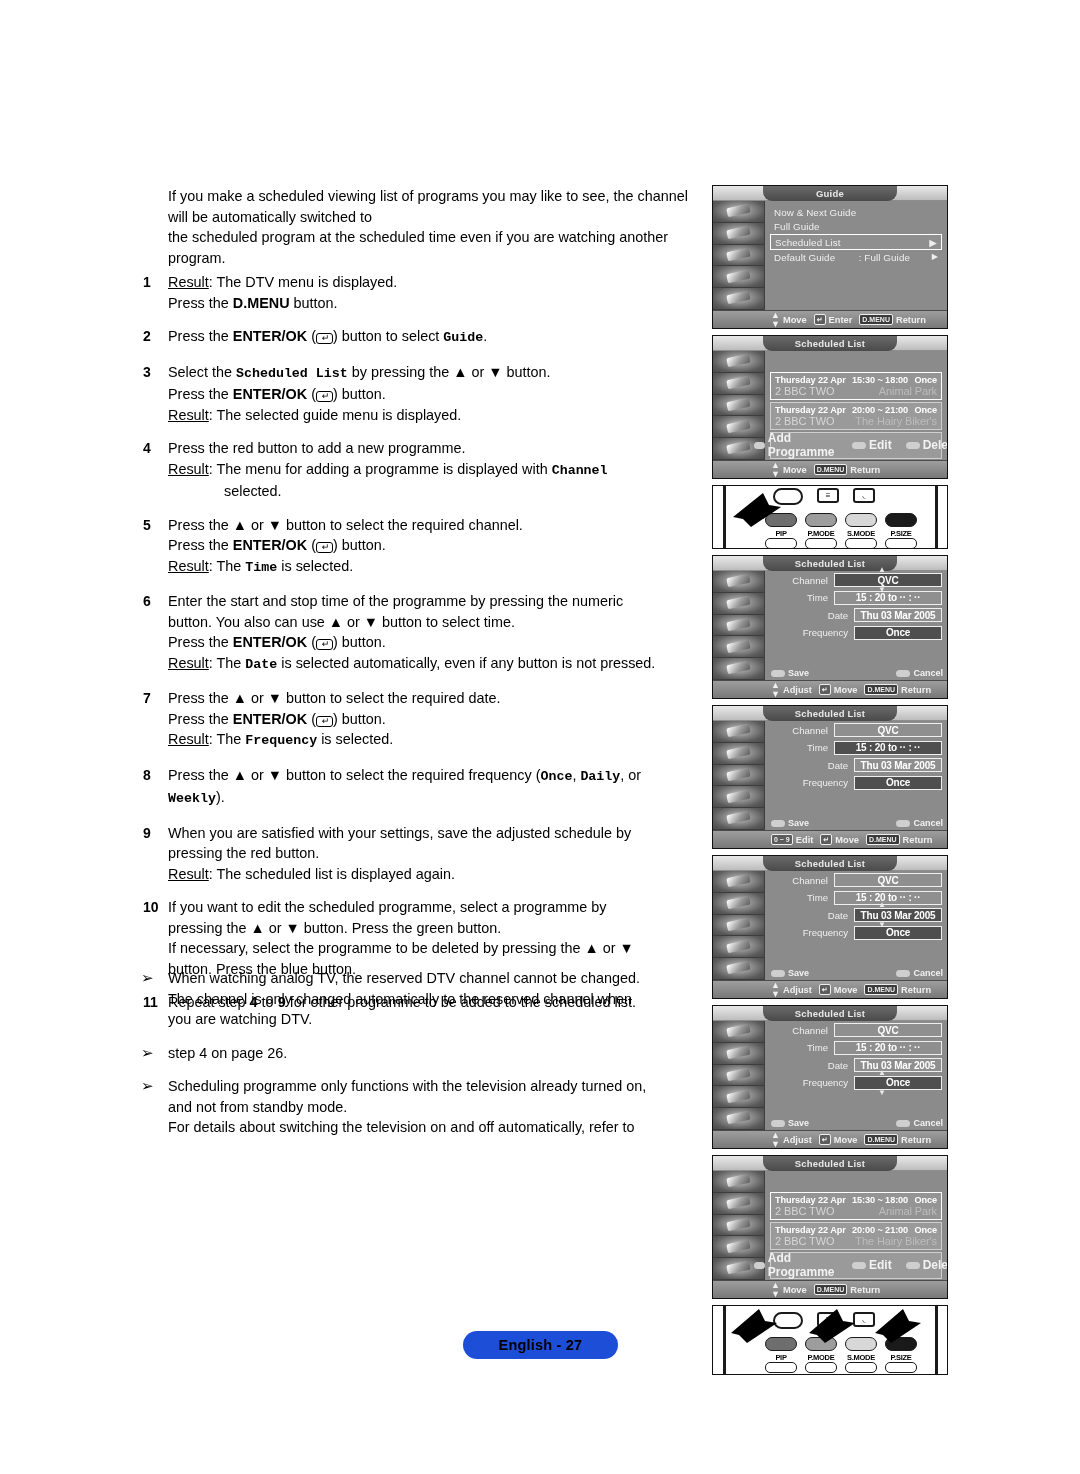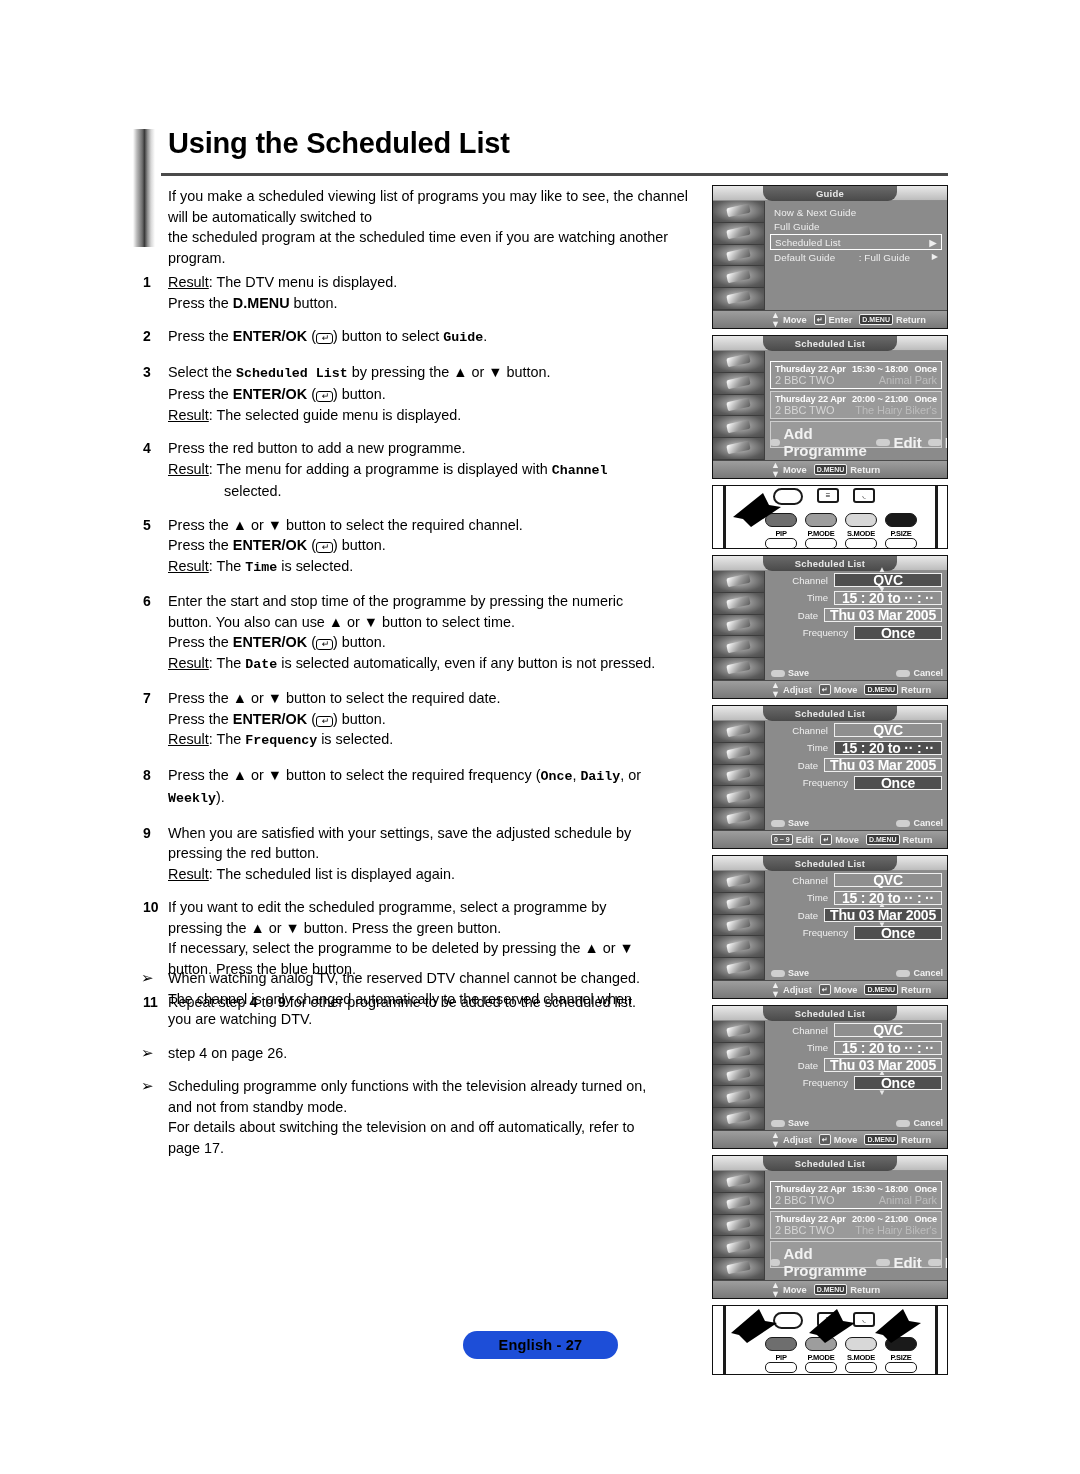--- a/index.html
+++ b/index.html
@@ -139,51 +139,51 @@
     padding: 1.5px 4px; margin-bottom: 0.5px; letter-spacing: .1px;
   }
   .gitem.sel {
     background: #8f8f8f; border: 1.2px solid #ffffff;
     display: flex; justify-content: space-between; align-items: center;
   }
   .gitem .val { float: right; margin-right: 28px; }
   .gitem .chev { position: absolute; right: 4px; top: 1px; font-size: 8px; }
 
   
-  .slist { margin-top: 6px; }
+  .slist { margin-top: 17px; }
   .srow {
     background: #9a9a9a; border: 1px solid #cfcfcf;
     padding: 2px 4px; margin-bottom: 2px;
   }
   .srow.blank { height: 27px; }
   .srow .l1 {
     display: flex; justify-content: space-between;
     color: #ffffff; font-size: 9.2px; font-weight: bold; letter-spacing: -.1px;
   }
   .srow .l2 {
     display: flex; justify-content: space-between;
     color: #d6d6d6; font-size: 11px; letter-spacing: -.1px;
   }
   .srow .l2 .prog { color: #bdbdbd; }
   .srow.hl { border-color: #ffffff; background: #949494; }
   .cbtns {
     position: absolute; left: 5px; right: 4px; bottom: 1px;
-    display: flex; justify-content: flex-start; gap: 6px;
-    color: #f2f2f2; font-size: 15px; font-weight: bold;
+    display: flex; justify-content: center; gap: 14px;
+    color: #f2f2f2; font-size: 12px; font-weight: bold;
   }
   .cb { display: inline-flex; align-items: center; gap: 3px; }
   .pill { width: 14px; height: 7px; border-radius: 4px; background: #cfcfcf; display:inline-block; }
 
   
   .frm { padding-top: 2px; }
   .frow { display: flex; align-items: center; justify-content: flex-end; margin-bottom: 3.5px; position: relative; }
   .flabel { color: #f0f0f0; font-size: 9.6px; margin-right: 6px; white-space: nowrap; }
   .fval {
     border: 1.2px solid #efefef; background: #8f8f8f;
-    color: #ffffff; font-size: 14px; font-weight: bold;
+    color: #ffffff; font-size: 10px; font-weight: bold;
     height: 14px; min-width: 88px; display: flex; align-items: center; justify-content: center;
     padding: 0 5px; letter-spacing: -.2px;
   }
   .fval.dark { background: #4f4f4f; }
   .fval.wide { min-width: 108px; }
   .updn-up, .updn-dn {
     position: absolute; left: 50%; margin-left: 22px;
     color: #e8e8e8; font-size: 8px; line-height: 6px;
   }
   .updn-up { top: -6px; }
@@ -222,25 +222,20 @@
   .rm-lbls span { width: 32px; text-align: center; letter-spacing: -.3px; }
   .rm-row2 { position: absolute; display: flex; gap: 8px; }
   .rbt2 { width: 32px; height: 11px; border: 1.5px solid #1a1a1a; border-radius: 5px; background:#fff; }
   .ptr { position: absolute; }
 </style>
 </head>
 <body>
 
 <div class="page">
 
-  <div class="hdr">
-    <div class="hdr-bar"></div>
-    <div class="hdr-title">Using the Scheduled List</div>
-    <div class="hdr-rule"></div>
-  </div>
 
   <div class="intro">
     <span class="ln">If you make a scheduled viewing list of programs you may like to see, the channel</span>
     <span class="ln">will be automatically switched to</span>
     <span class="ln">the scheduled program at the scheduled time even if  you are watching another</span>
     <span class="ln">program.</span>
   </div>
 
   <div class="steps" id="steps">
       <div class="step">
@@ -343,21 +338,20 @@
         <div class="note-body">
           <span class="ln">step 4 on page 26.</span>
         </div>
       </div>
       <div class="note">
         <div class="note-mark">➢</div>
         <div class="note-body">
           <span class="ln">Scheduling programme only functions with the television already turned on,</span>
           <span class="ln">and not from standby mode.</span>
           <span class="ln">For details about switching the television on and off automatically, refer to</span>
-          <span class="ln">page 17.</span>
         </div>
       </div>
     </div>
 
   <div class="footer">
     <span>English - 27</span>
   </div>
 
   <div class="rail">
 

